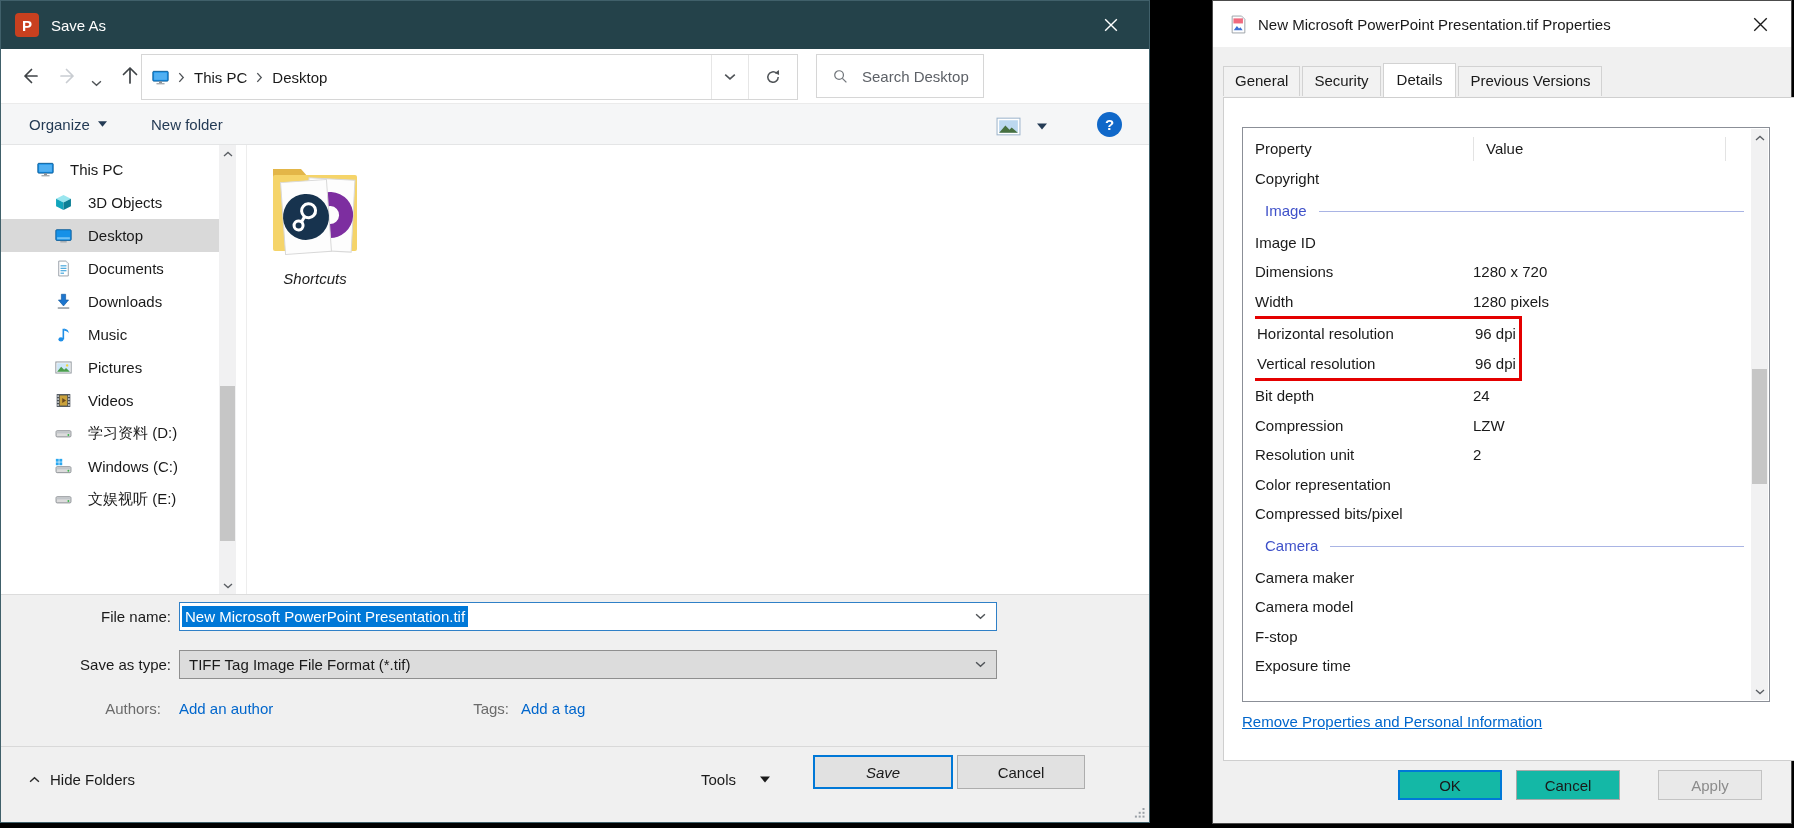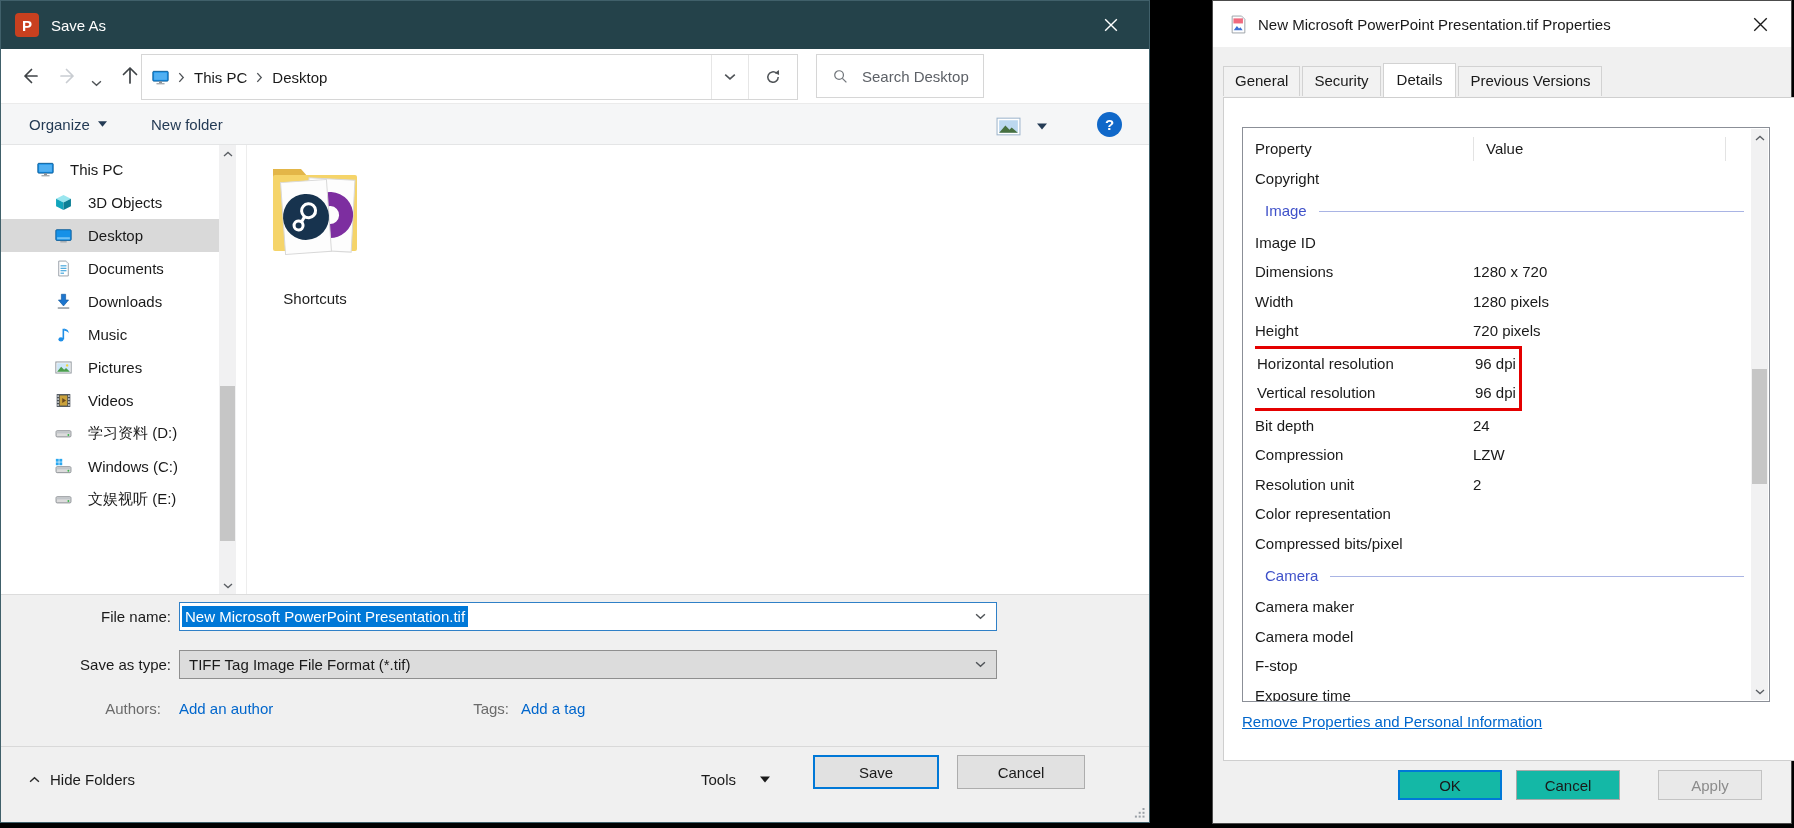--- a/index.html
+++ b/index.html
@@ -32,21 +32,21 @@
   .body-area { position:absolute; left:0; top:144px; width:100%; height:449px; background:#fff; }
   .sidebar { position:absolute; left:0; top:0; width:218px; height:449px; padding-top:8px; box-sizing:border-box; overflow:hidden; }
   .side-item { display:flex; align-items:center; height:33px; padding-left:36px; gap:16px; white-space:nowrap; }
   .side-item.ind { padding-left:54px; }
   .side-item.selected { background:#d9d9d9; }
   .vscroll { position:absolute; background:#f1f1f2; }
   .vs-btn { position:absolute; left:0; width:17px; height:17px; display:flex; align-items:center; justify-content:center; }
   .vs-thumb { position:absolute; left:1px; width:15px; background:#c6c6c6; }
   .side-divider { position:absolute; left:245px; top:0; width:1px; height:449px; background:#ededed; }
   .file-item { position:absolute; left:258px; top:10px; width:112px; text-align:center; }
-  .file-item .lbl { margin-top:20px; color:#1d1d1d; }
+  .file-item .lbl { margin-top:0; color:#1d1d1d;font-style:italic; }
 
   .form-panel { position:absolute; left:0; top:593px; width:100%; height:152px; background:#f0f0f0; border-top:1px solid #dcdcdc; box-sizing:border-box; }
   .f-label { position:absolute; width:170px; text-align:right; color:#1a1a1a; }
   .fn-input { position:absolute; left:178px; top:7px; width:818px; height:29px; background:#fff; border:1px solid #2f80c7; display:flex; align-items:center; box-sizing:border-box; }
   .fn-input .sel { background:var(--accent,#0078d7); color:#fff; padding:2px 3px; margin-left:2px; white-space:nowrap; }
   .fn-chev { position:absolute; right:10px; top:10px; }
   .type-select { position:absolute; left:178px; top:55px; width:818px; height:29px; background:#dcdcdc; border:1px solid #8f8f8f; display:flex; align-items:center; padding-left:9px; box-sizing:border-box; }
   .meta-label { position:absolute; color:#6b6b6b; }
   .blue-link { color:var(--link,#0066cc); cursor:default; }
   .meta-link { position:absolute; }
@@ -434,21 +434,21 @@
         <span>Hide Folders</span>
       </div>
       <div class="tools">
         <span>Tools</span>
         <span class="icn">
             <svg width="10" height="7" viewBox="0 0 10 6">
               <polygon points="0,0 10,0 5,6" fill="#1a1a1a"></polygon>
             </svg>
           </span>
       </div>
-      <div class="w-btn default" style="left:812px; width:126px;">
+      <div class="w-btn default" style="left:812px; width:140px;font-style:italic;">
           <span>Save</span>
         </div>
       <div class="w-btn" style="left:956px; width:128px;">
           <span>Cancel</span>
         </div>
       <div class="grip icn">
           <svg width="14" height="14" viewBox="0 0 14 14">
             <g fill="#9aa0a6">
               <rect x="10.5" y="3" width="2" height="2"></rect>
               <rect x="6.7" y="6.8" width="2" height="2"></rect>
@@ -509,24 +509,20 @@
                 <span class="p-prop">Image ID</span>
                 <span class="p-val"></span>
               </div>
               <div class="p-row">
                 <span class="p-prop">Dimensions</span>
                 <span class="p-val">1280 x 720</span>
               </div>
               <div class="p-row">
                 <span class="p-prop">Width</span>
                 <span class="p-val">1280 pixels</span>
-              </div>
-              <div class="p-row">
-                <span class="p-prop">Height</span>
-                <span class="p-val">720 pixels</span>
               </div>
               <div class="hl-wrap">
                 <div class="p-row">
                   <span class="p-prop">Horizontal resolution</span>
                   <span class="p-val">96 dpi</span>
                 </div>
                 <div class="p-row">
                   <span class="p-prop">Vertical resolution</span>
                   <span class="p-val">96 dpi</span>
                 </div>

